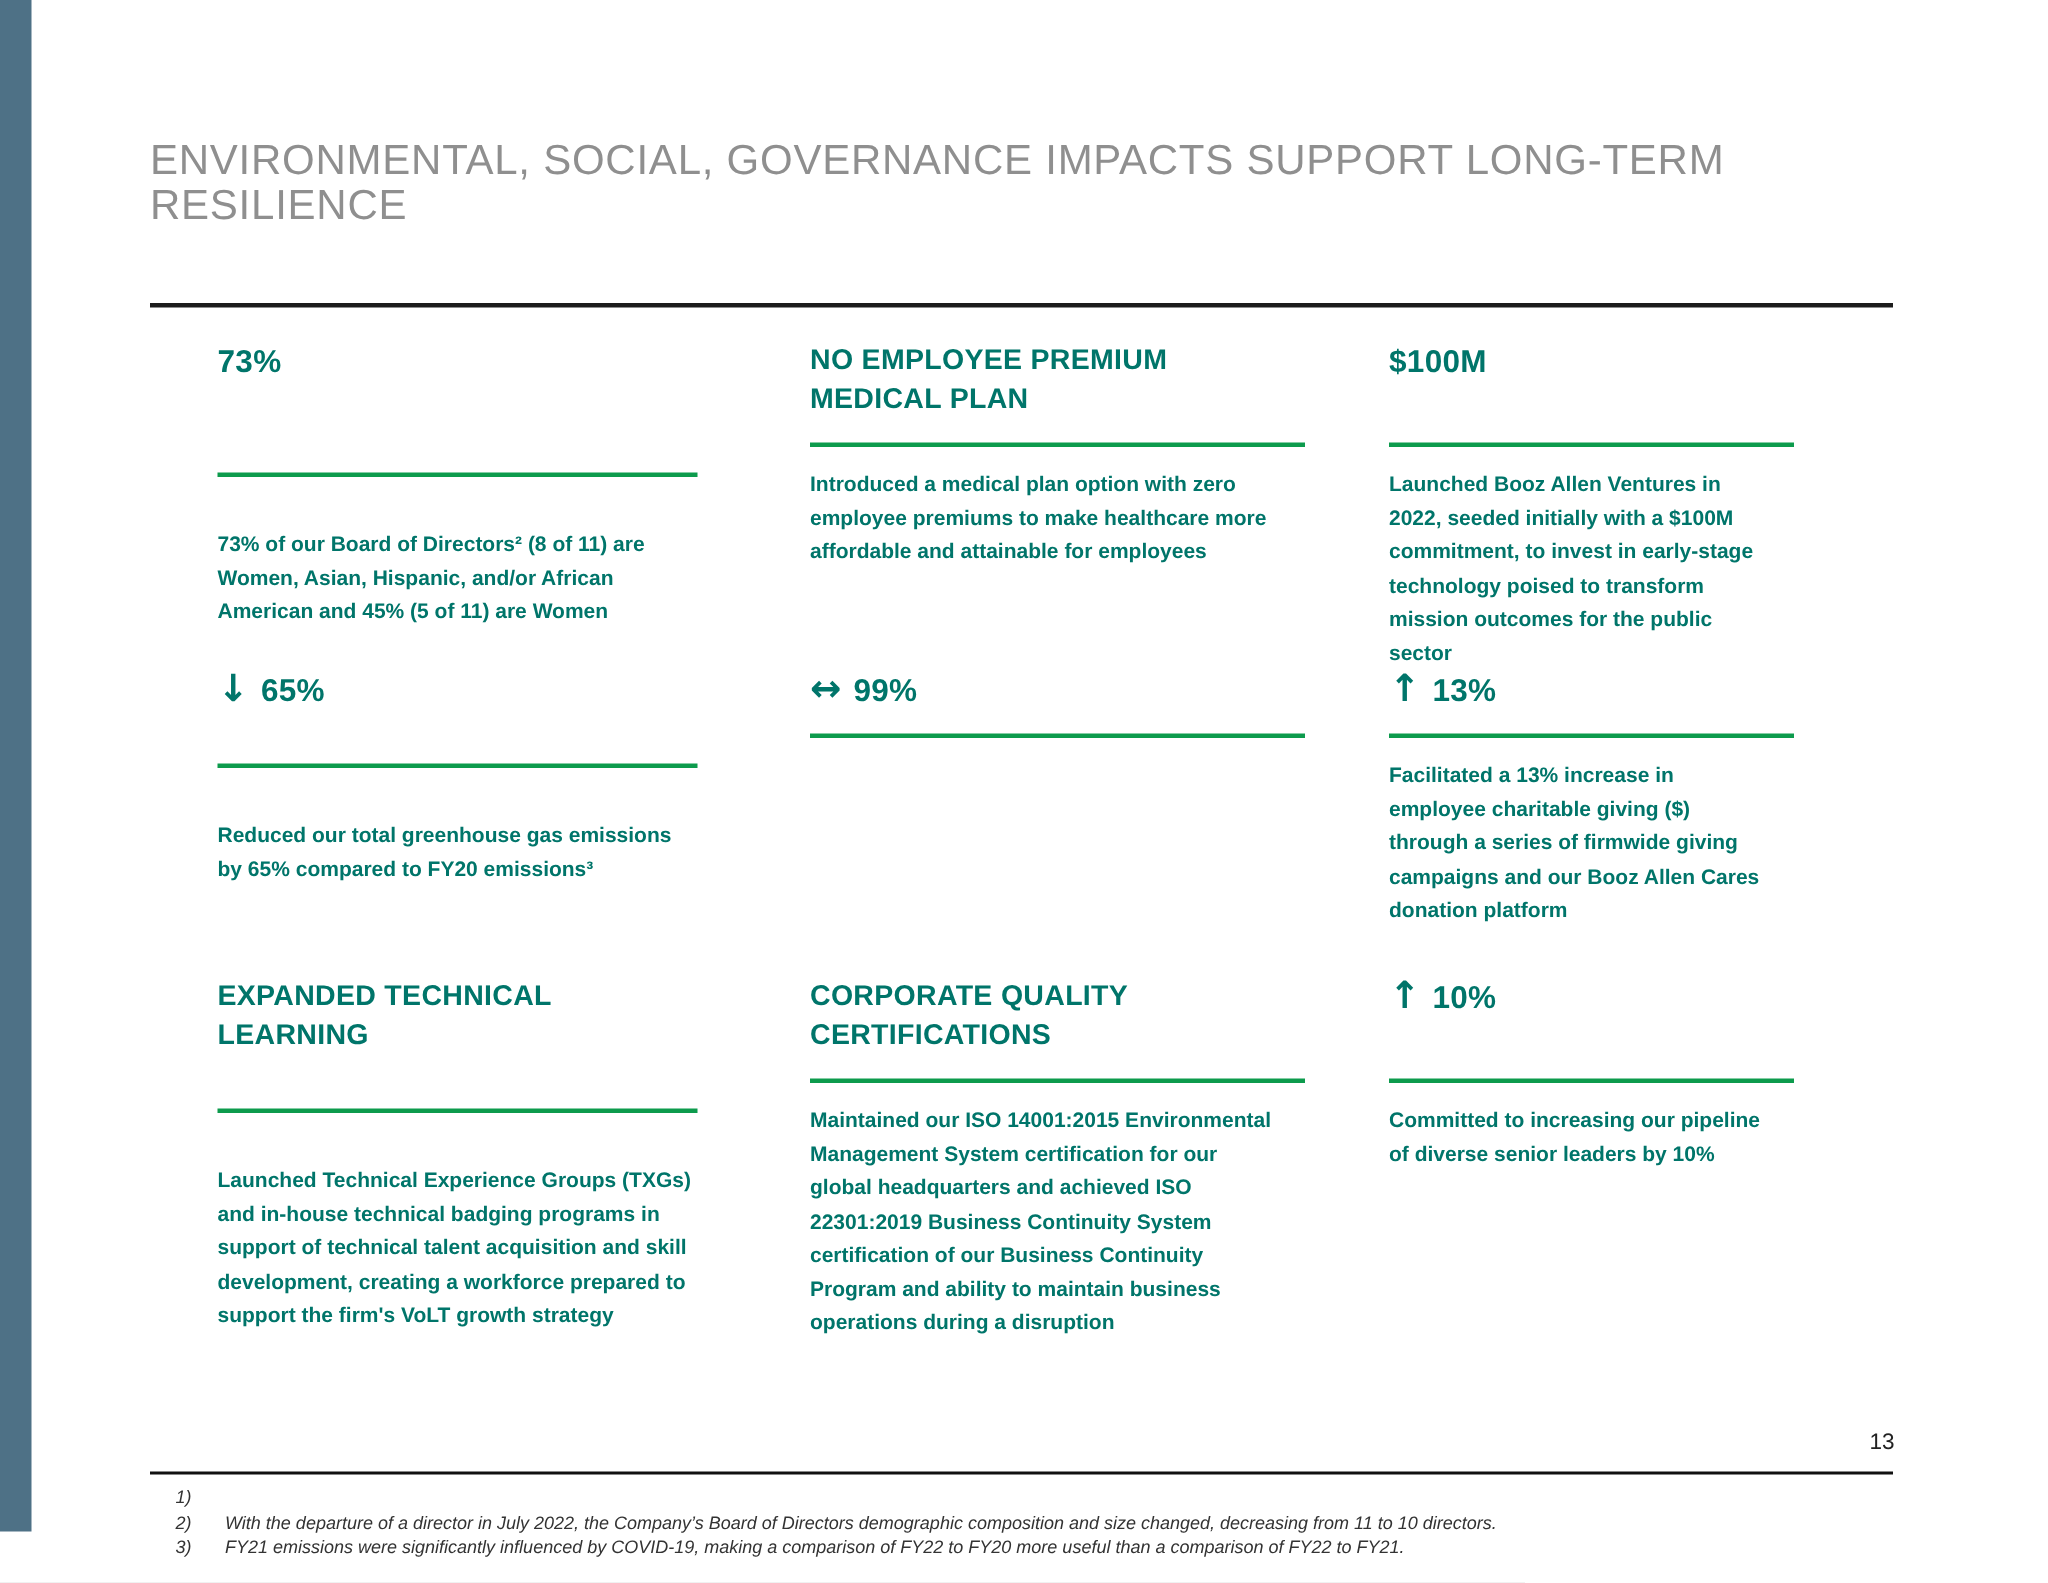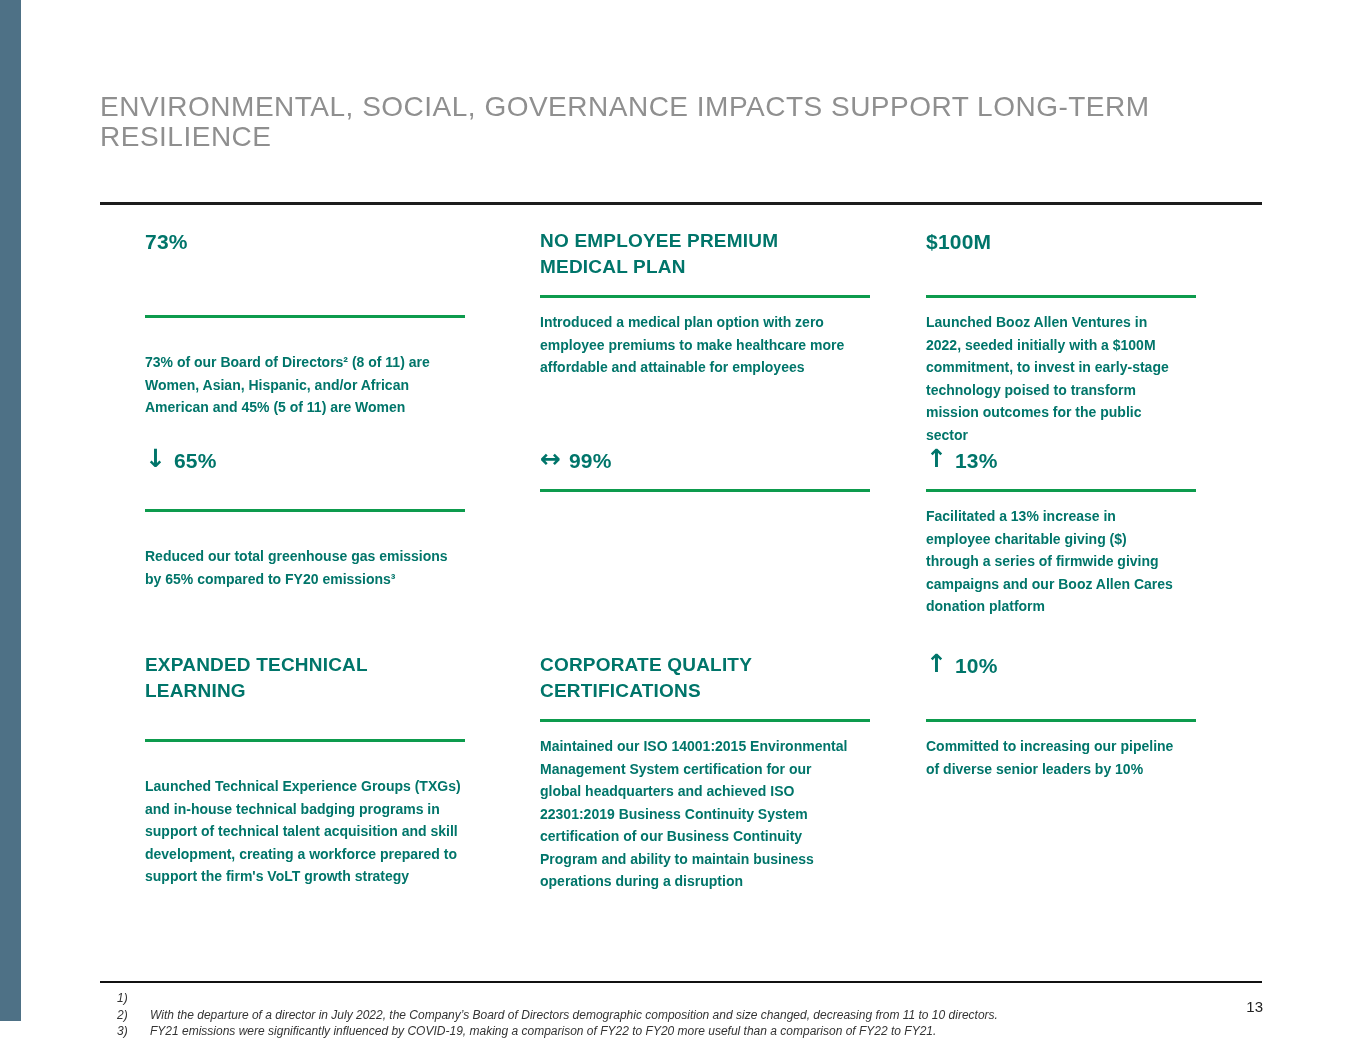--- a/index.html
+++ b/index.html
@@ -73,21 +73,21 @@
     border-top:2px solid #111;
     padding-top:7px;
   }
   .footnote{
     display:flex;
     font-size:12px;line-height:16.5px;
     font-style:italic;color:#333;
   }
   .fn-num{width:33px;margin-left:17px;flex-shrink:0;}
   .page-number{
-    position:absolute;top:998px;right:102px;
+    position:absolute;top:953px;right:102px;
     font-size:15px;color:#222;
   }
 </style>
 </head>
 <body>
 
 <div class="slide">
 
   <div class="accent-bar"></div>
 

